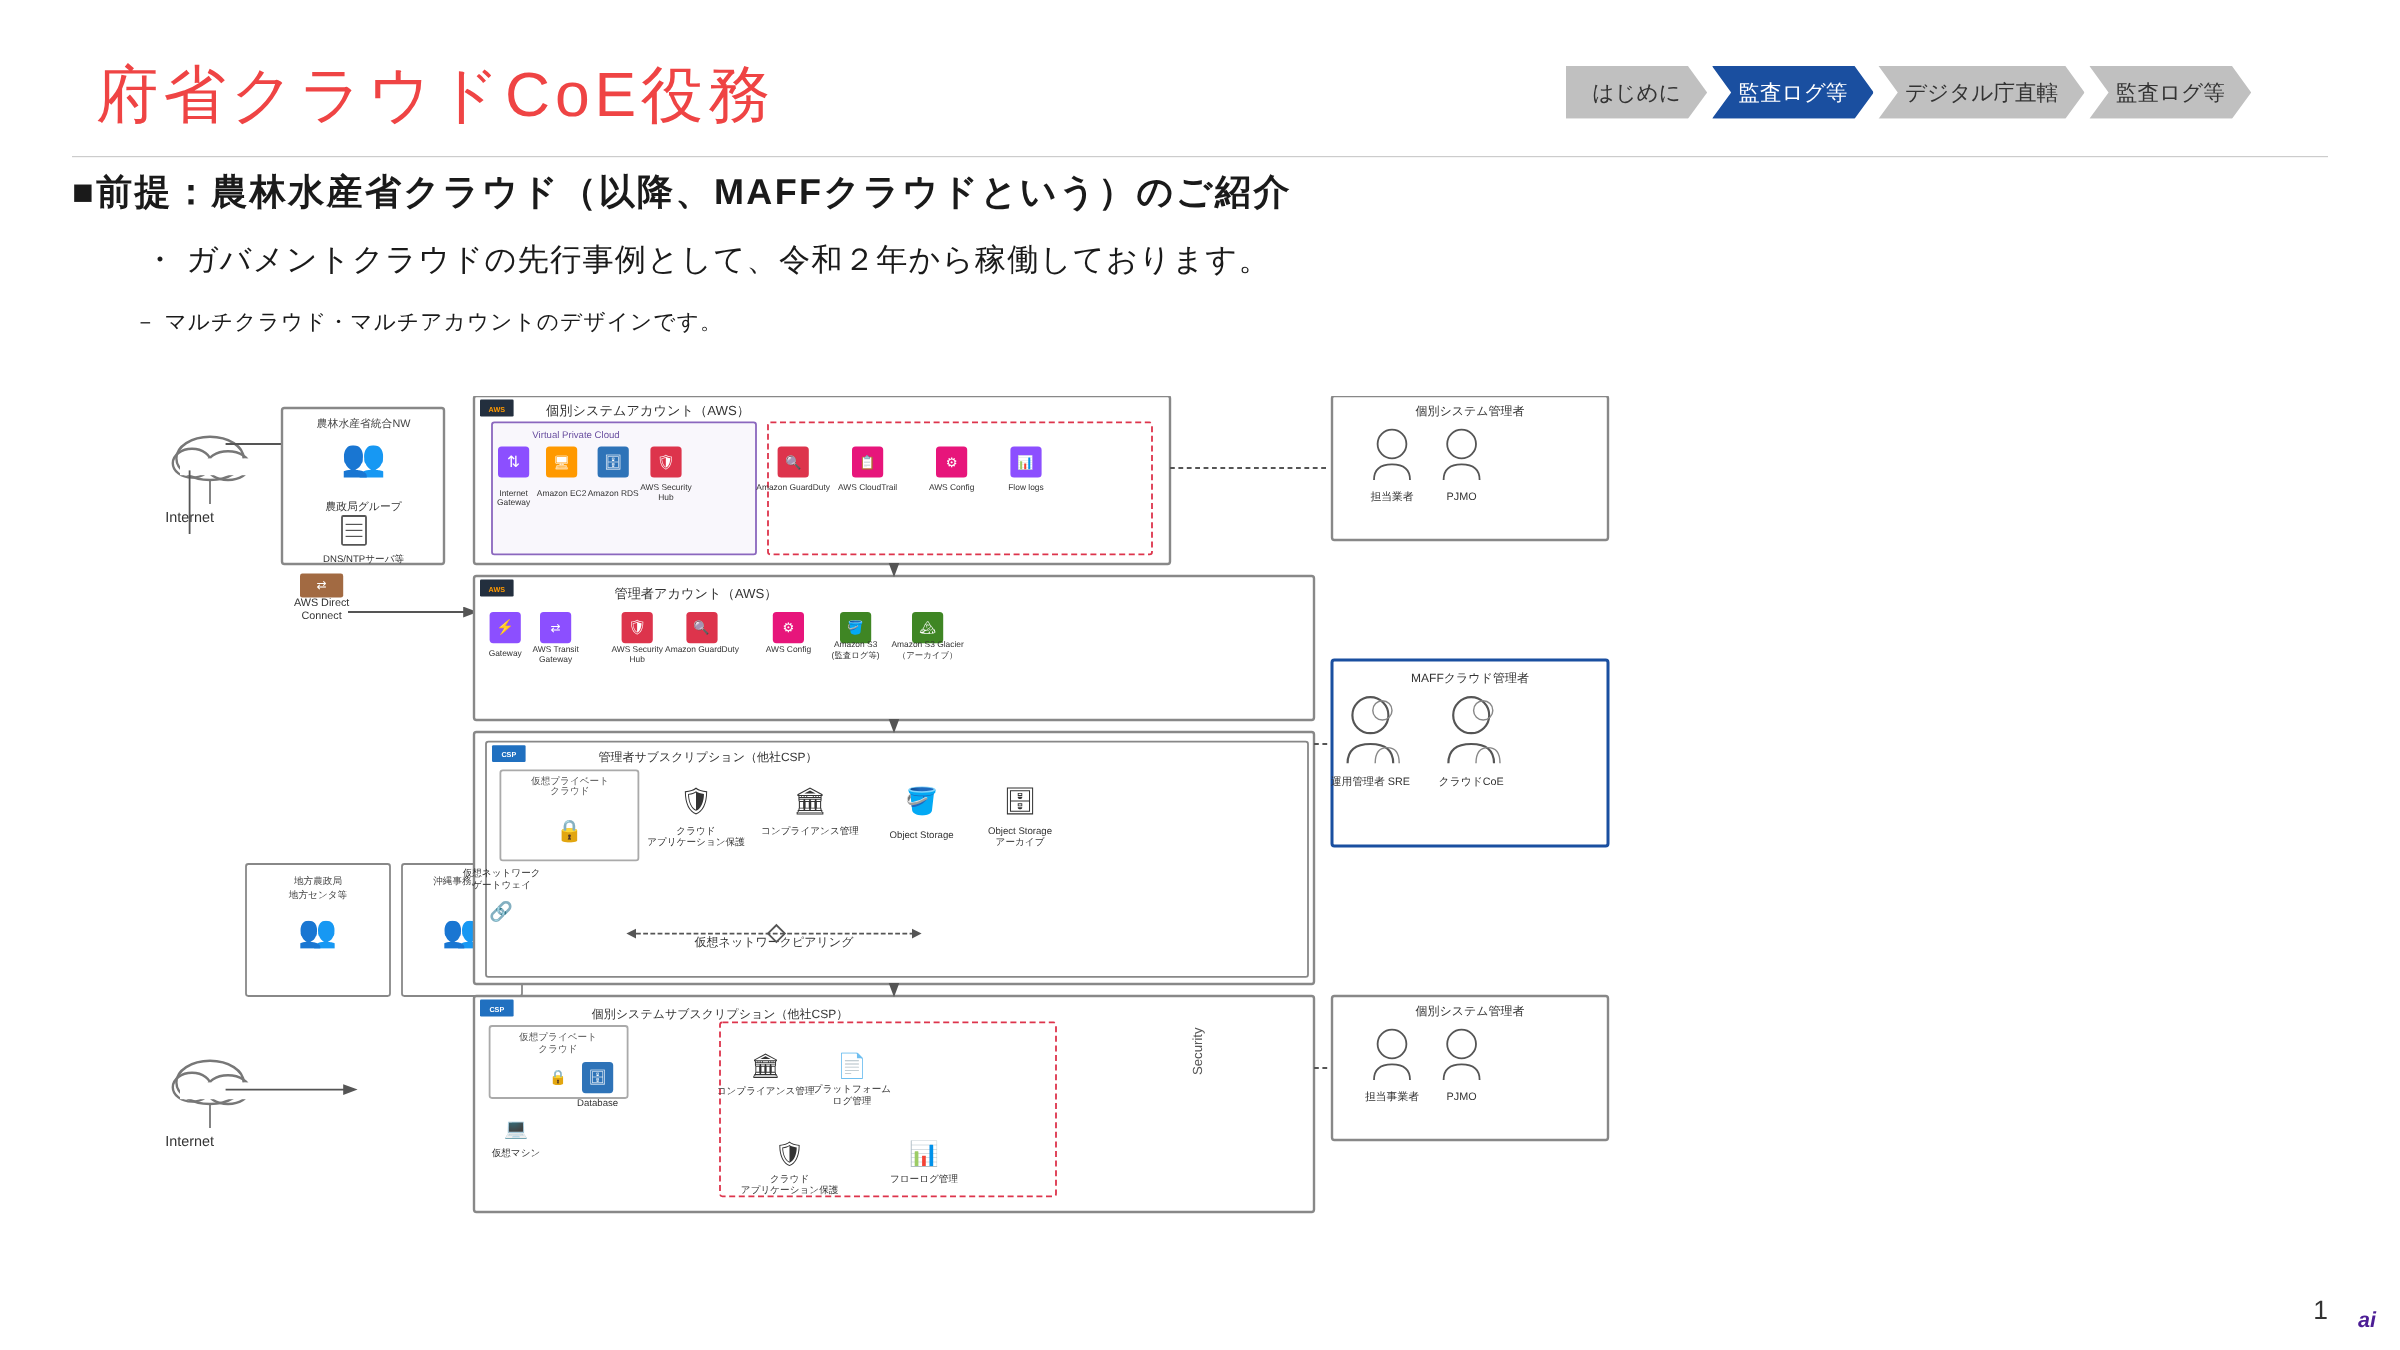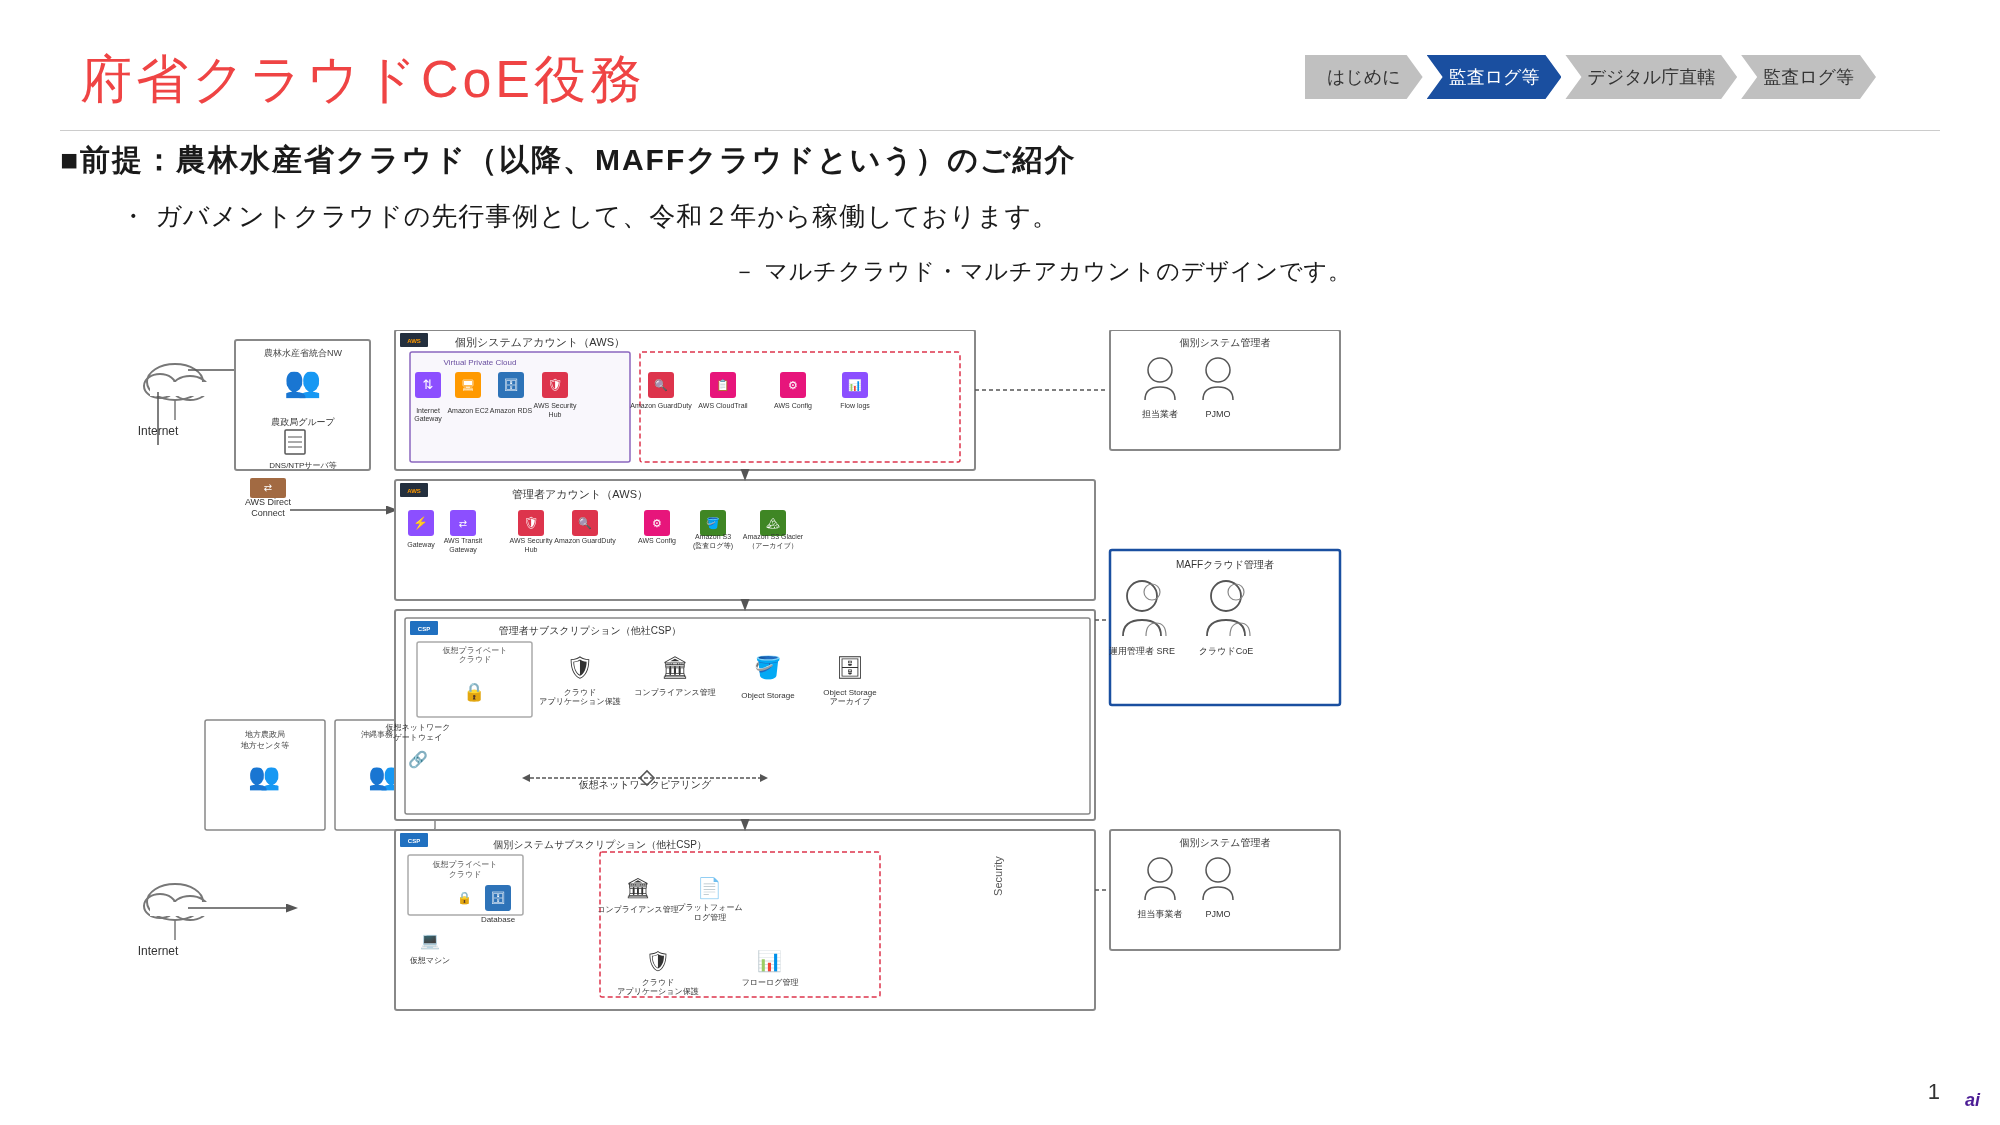--- a/index.html
+++ b/index.html
@@ -71,26 +71,25 @@
 
     .bullet-sub {
       font-size: 26px;
       color: #1a1a1a;
       margin-left: 60px;
       margin-bottom: 22px;
       letter-spacing: 1px;
     }
 
     .bullet-sub2 {
-      font-size: 23px;
+      font-size: 18px;
       color: #1a1a1a;
-      margin-left: 85px;
+      margin-left: 52px;
       margin-bottom: 8px;
       letter-spacing: 1px;
-      text-align: center;
     }
 
     
     .page-number {
       position: absolute;
       bottom: 20px;
       right: 60px;
       font-size: 22px;
       color: #333;
     }

